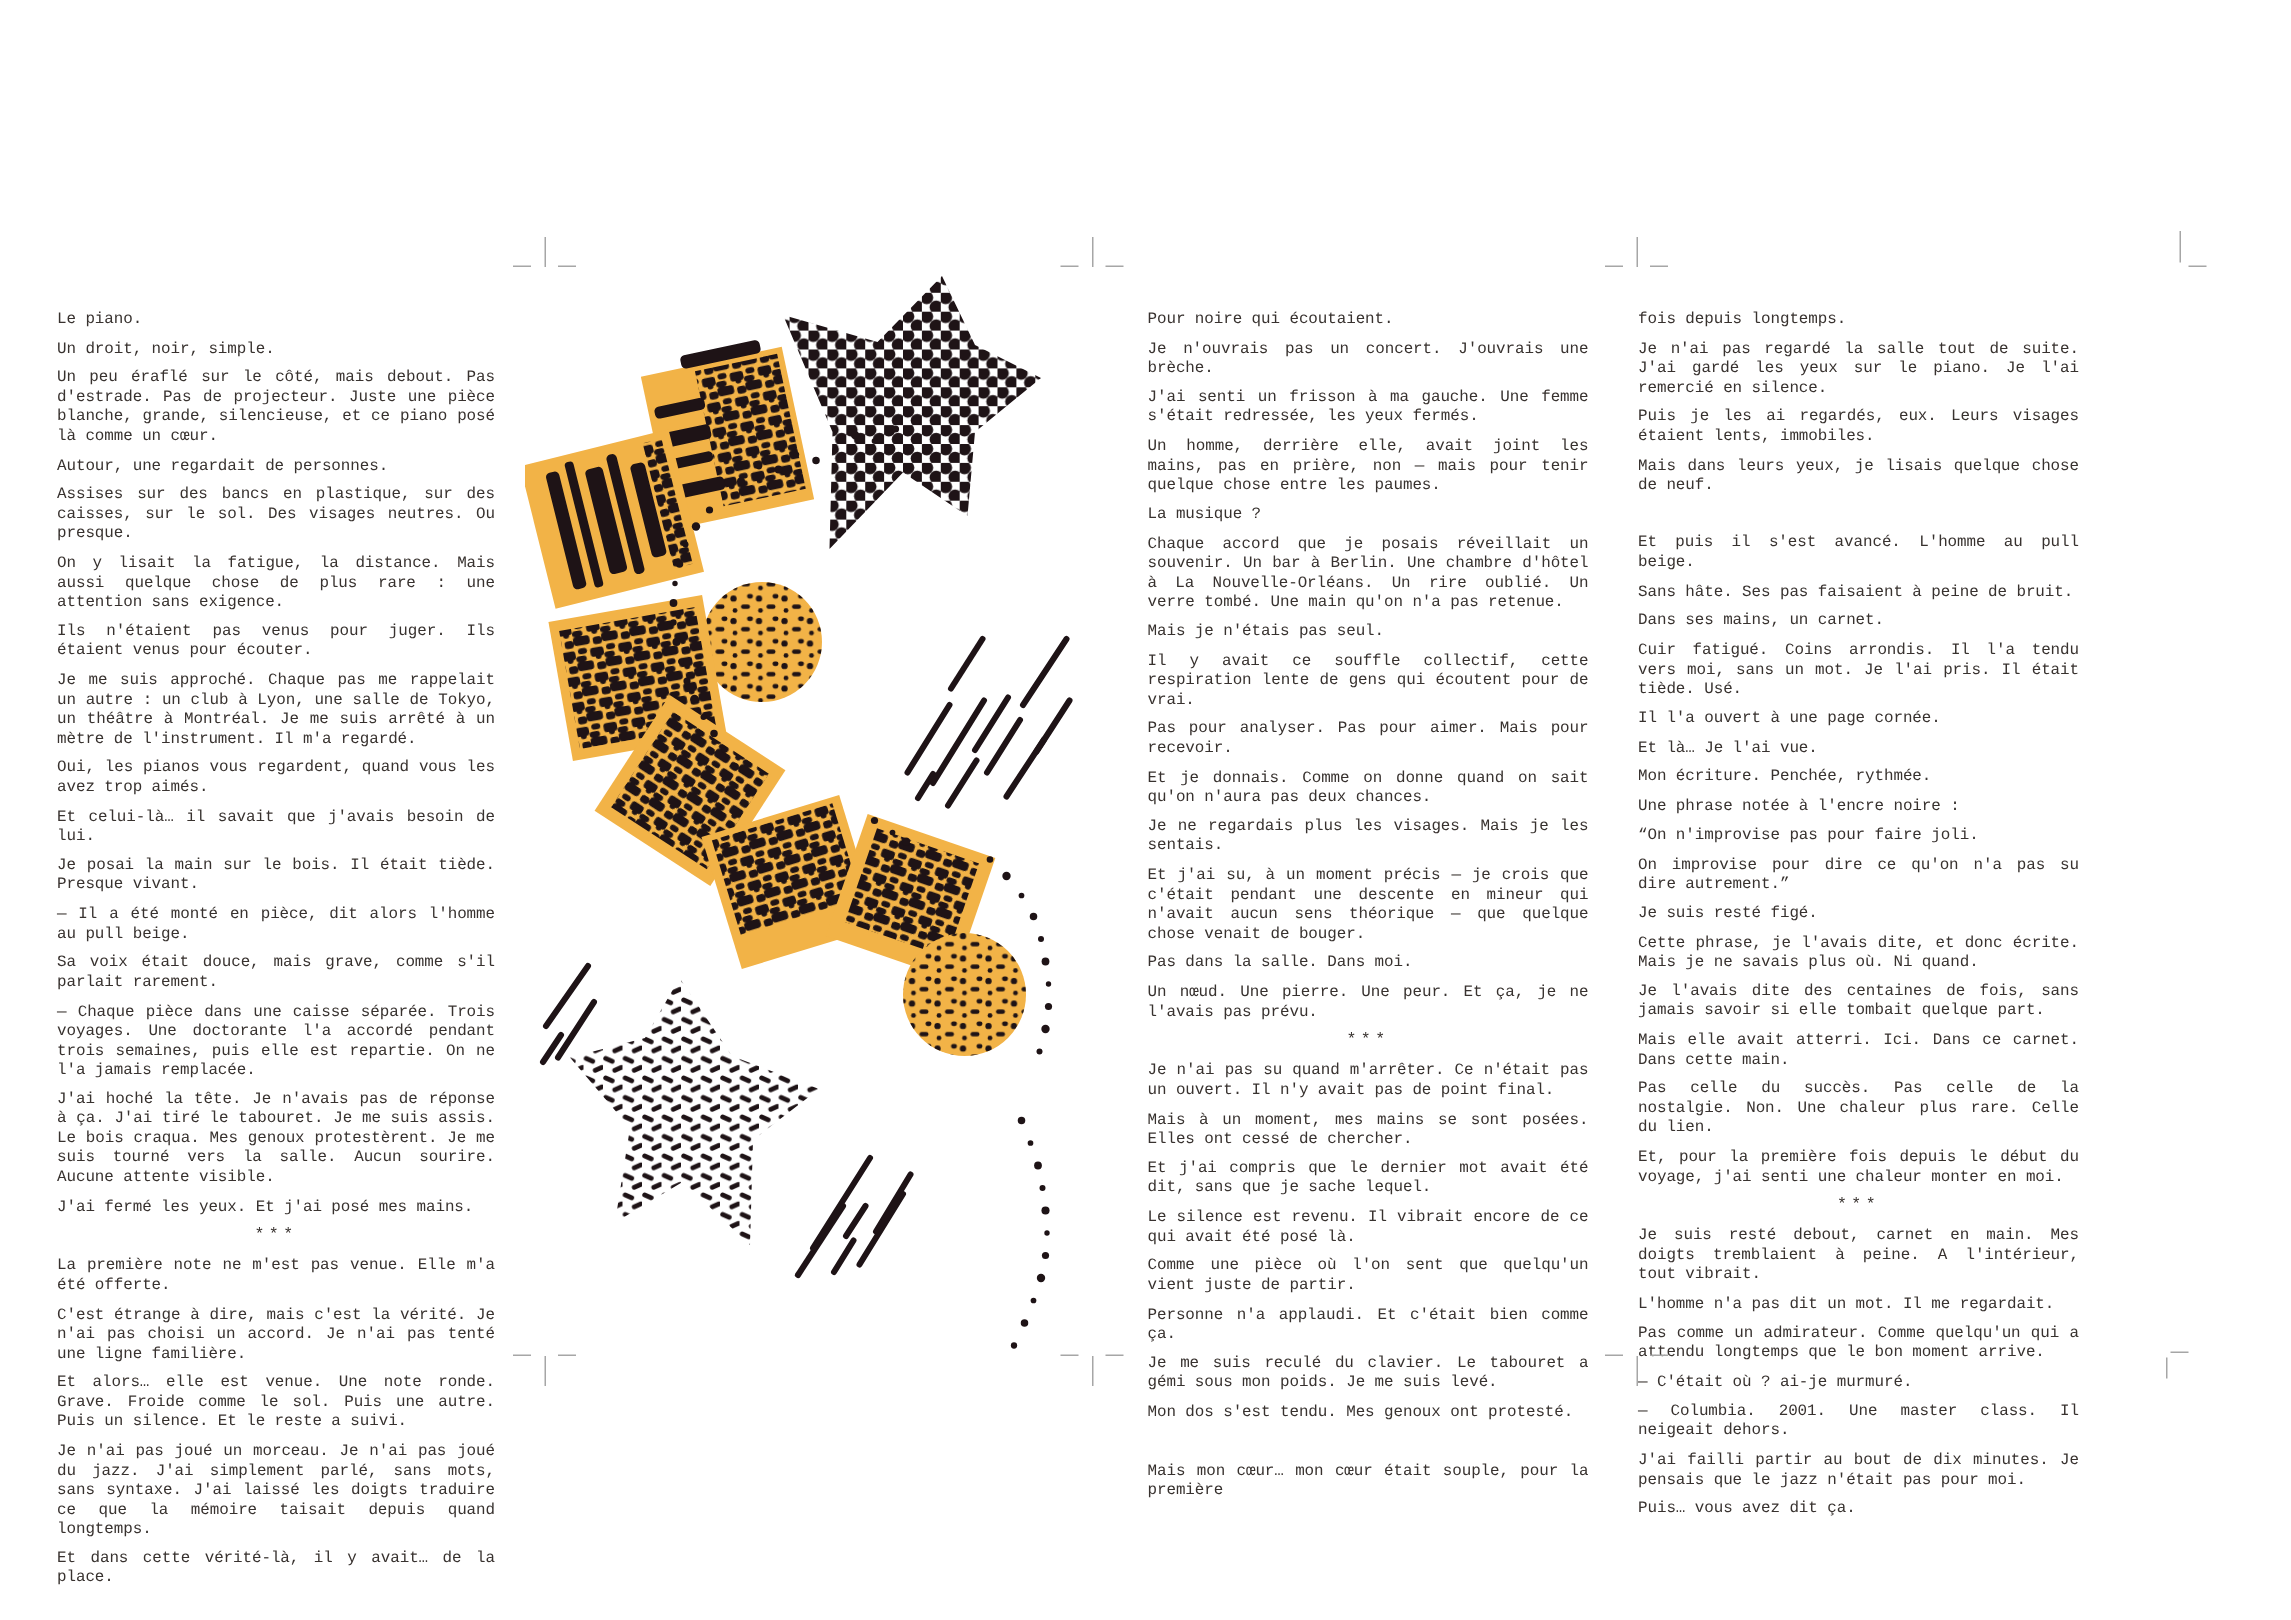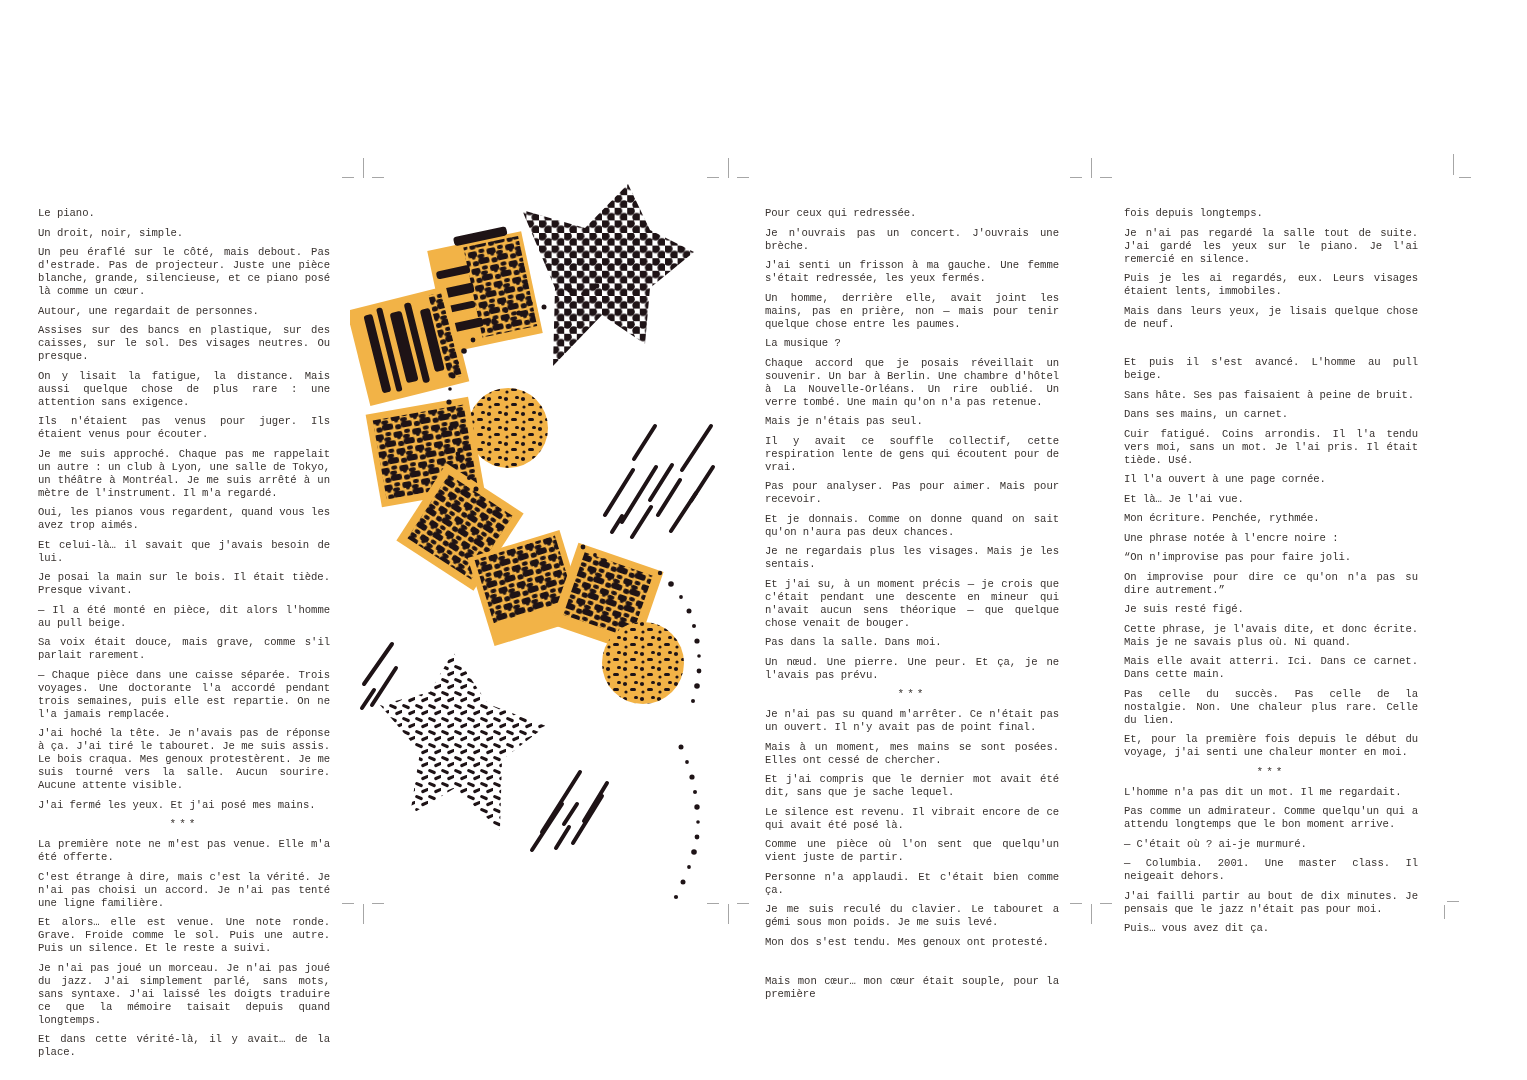--- a/index.html
+++ b/index.html
@@ -15,21 +15,21 @@
     position:absolute;
     top:207px;
     color:#38322f;
     font-size:10.6px;
     line-height:13px;
     letter-spacing:-0.05px;
     text-align:justify;
   }
   #col-left{left:38px;width:292px;}
   #col-middle{left:765px;width:294px;}
-  #col-right{left:1124px;width:294px;}
+  #col-right{left:1092px;width:294px;}
   .para{margin:0 0 6.5px 0;}
   .justify-last{text-align-last:justify;margin-top:26px;}
   .sep{
     text-align:center;
     margin:1px 0 7px 0;
     letter-spacing:3px;
     font-size:11px;
   }
   .para-gap{height:19px;}
   
@@ -61,21 +61,21 @@
       <div class="para">J'ai hoché la tête. Je n'avais pas de réponse à ça. J'ai tiré le tabouret. Je me suis assis. Le bois craqua. Mes genoux protestèrent. Je me suis tourné vers la salle. Aucun sourire. Aucune attente visible.</div>
       <div class="para">J'ai fermé les yeux. Et j'ai posé mes mains.</div>
       <div class="sep">***</div>
       <div class="para">La première note ne m'est pas venue. Elle m'a été offerte.</div>
       <div class="para">C'est étrange à dire, mais c'est la vérité. Je n'ai pas choisi un accord. Je n'ai pas tenté une ligne familière.</div>
       <div class="para">Et alors… elle est venue. Une note ronde. Grave. Froide comme le sol. Puis une autre. Puis un silence. Et le reste a suivi.</div>
       <div class="para">Je n'ai pas joué un morceau. Je n'ai pas joué du jazz. J'ai simplement parlé, sans mots, sans syntaxe. J'ai laissé les doigts traduire ce que la mémoire taisait depuis quand longtemps.</div>
       <div class="para">Et dans cette vérité-là, il y avait… de la place.</div>
     </div>
   <div id="col-middle" class="col">
-      <div class="para">Pour ceux qui redressée.</div>
+      <div class="para">Pour noire qui écoutaient.</div>
       <div class="para">Je n'ouvrais pas un concert. J'ouvrais une brèche.</div>
       <div class="para">J'ai senti un frisson à ma gauche. Une femme s'était redressée, les yeux fermés.</div>
       <div class="para">Un homme, derrière elle, avait joint les mains, pas en prière, non — mais pour tenir quelque chose entre les paumes.</div>
       <div class="para">La musique ?</div>
       <div class="para">Chaque accord que je posais réveillait un souvenir. Un bar à Berlin. Une chambre d'hôtel à La Nouvelle-Orléans. Un rire oublié. Un verre tombé. Une main qu'on n'a pas retenue.</div>
       <div class="para">Mais je n'étais pas seul.</div>
       <div class="para">Il y avait ce souffle collectif, cette respiration lente de gens qui écoutent pour de vrai.</div>
       <div class="para">Pas pour analyser. Pas pour aimer. Mais pour recevoir.</div>
       <div class="para">Et je donnais. Comme on donne quand on sait qu'on n'aura pas deux chances.</div>
       <div class="para">Je ne regardais plus les visages. Mais je les sentais.</div>
@@ -104,24 +104,26 @@
       <div class="para">Dans ses mains, un carnet.</div>
       <div class="para">Cuir fatigué. Coins arrondis. Il l'a tendu vers moi, sans un mot. Je l'ai pris. Il était tiède. Usé.</div>
       <div class="para">Il l'a ouvert à une page cornée.</div>
       <div class="para">Et là… Je l'ai vue.</div>
       <div class="para">Mon écriture. Penchée, rythmée.</div>
       <div class="para">Une phrase notée à l'encre noire :</div>
       <div class="para">“On n'improvise pas pour faire joli.</div>
       <div class="para">On improvise pour dire ce qu'on n'a pas su dire autrement.”</div>
       <div class="para">Je suis resté figé.</div>
       <div class="para">Cette phrase, je l'avais dite, et donc écrite. Mais je ne savais plus où. Ni quand.</div>
+      <div class="para">Je l'avais dite des centaines de fois, sans jamais savoir si elle tombait quelque part.</div>
       <div class="para">Mais elle avait atterri. Ici. Dans ce carnet. Dans cette main.</div>
       <div class="para">Pas celle du succès. Pas celle de la nostalgie. Non. Une chaleur plus rare. Celle du lien.</div>
       <div class="para">Et, pour la première fois depuis le début du voyage, j'ai senti une chaleur monter en moi.</div>
       <div class="sep">***</div>
+      <div class="para">Je suis resté debout, carnet en main. Mes doigts tremblaient à peine. A l'intérieur, tout vibrait.</div>
       <div class="para">L'homme n'a pas dit un mot. Il me regardait.</div>
       <div class="para">Pas comme un admirateur. Comme quelqu'un qui a attendu longtemps que le bon moment arrive.</div>
       <div class="para">— C'était où ? ai-je murmuré.</div>
       <div class="para">— Columbia. 2001. Une master class. Il neigeait dehors.</div>
       <div class="para">J'ai failli partir au bout de dix minutes. Je pensais que le jazz n'était pas pour moi.</div>
       <div class="para">Puis… vous avez dit ça.</div>
     </div>
 
   <div>
 

